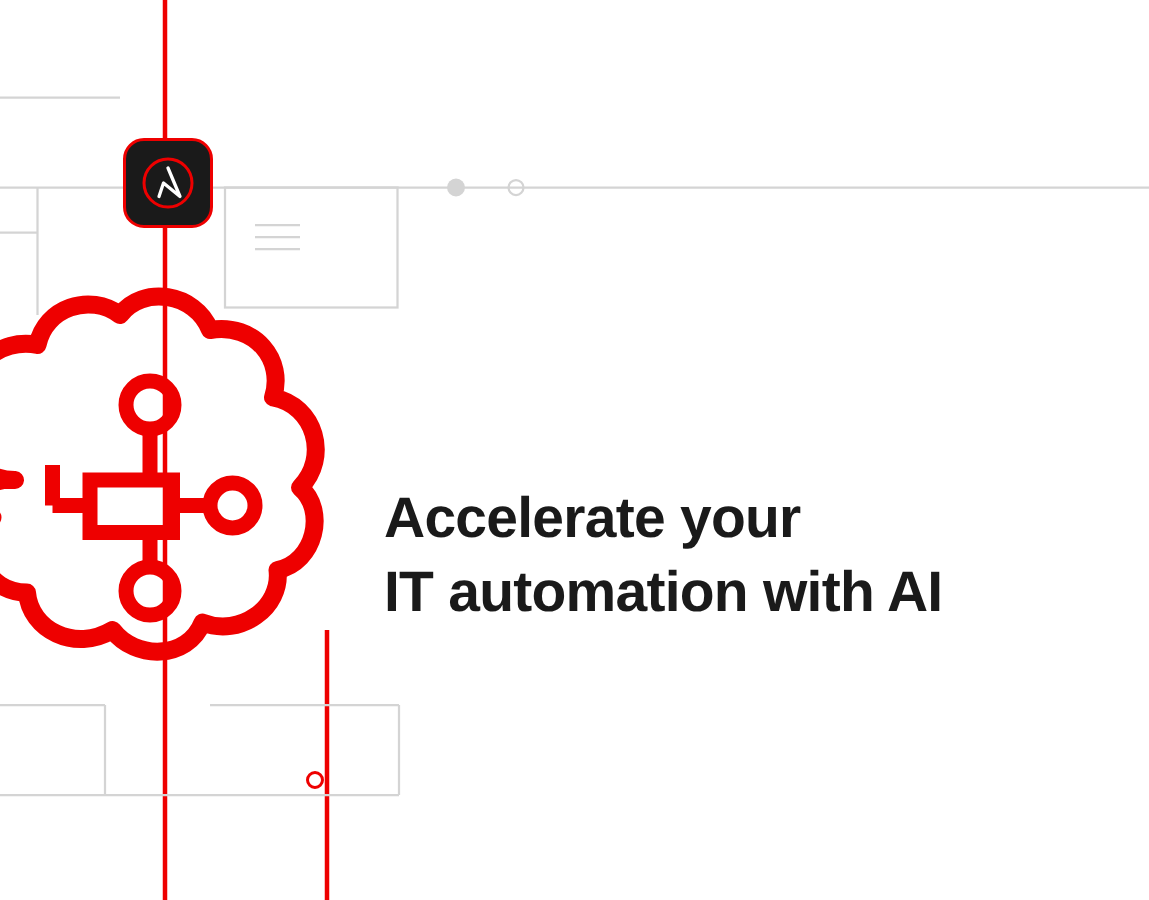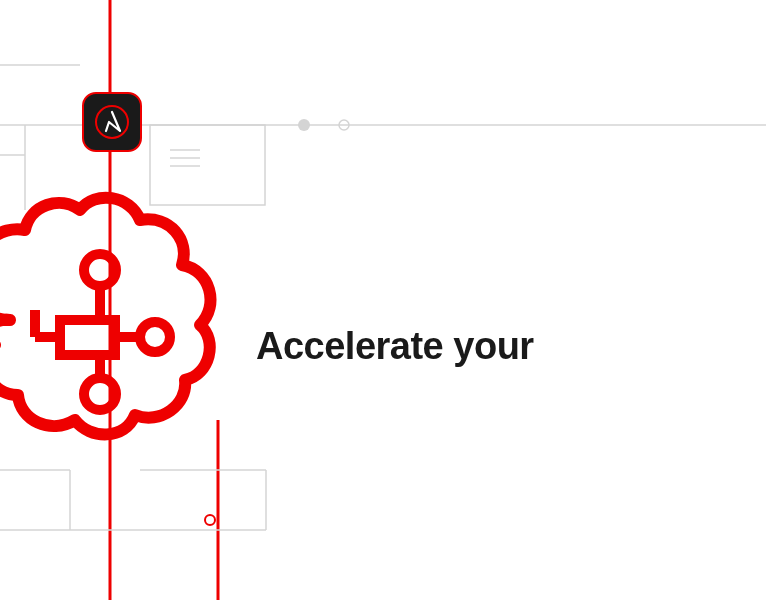--- a/index.html
+++ b/index.html
@@ -123,13 +123,14 @@
   <line x1="140" y1="175" x2="140" y2="198" stroke="#ee0000" stroke-width="10"></line>
 
   <circle cx="140" cy="214" r="16" fill="none" stroke="#ee0000" stroke-width="10"></circle>
 
   <line x1="100" y1="157" x2="75" y2="157" stroke="#ee0000" stroke-width="10"></line>
   <line x1="75" y1="157" x2="75" y2="130" stroke="#ee0000" stroke-width="10"></line>
 </svg>
 
 <h1 class="headline">
   <span>Accelerate your</span><br>
+  <span>IT automation with AI</span>
 </h1>
 
 </body></html>

